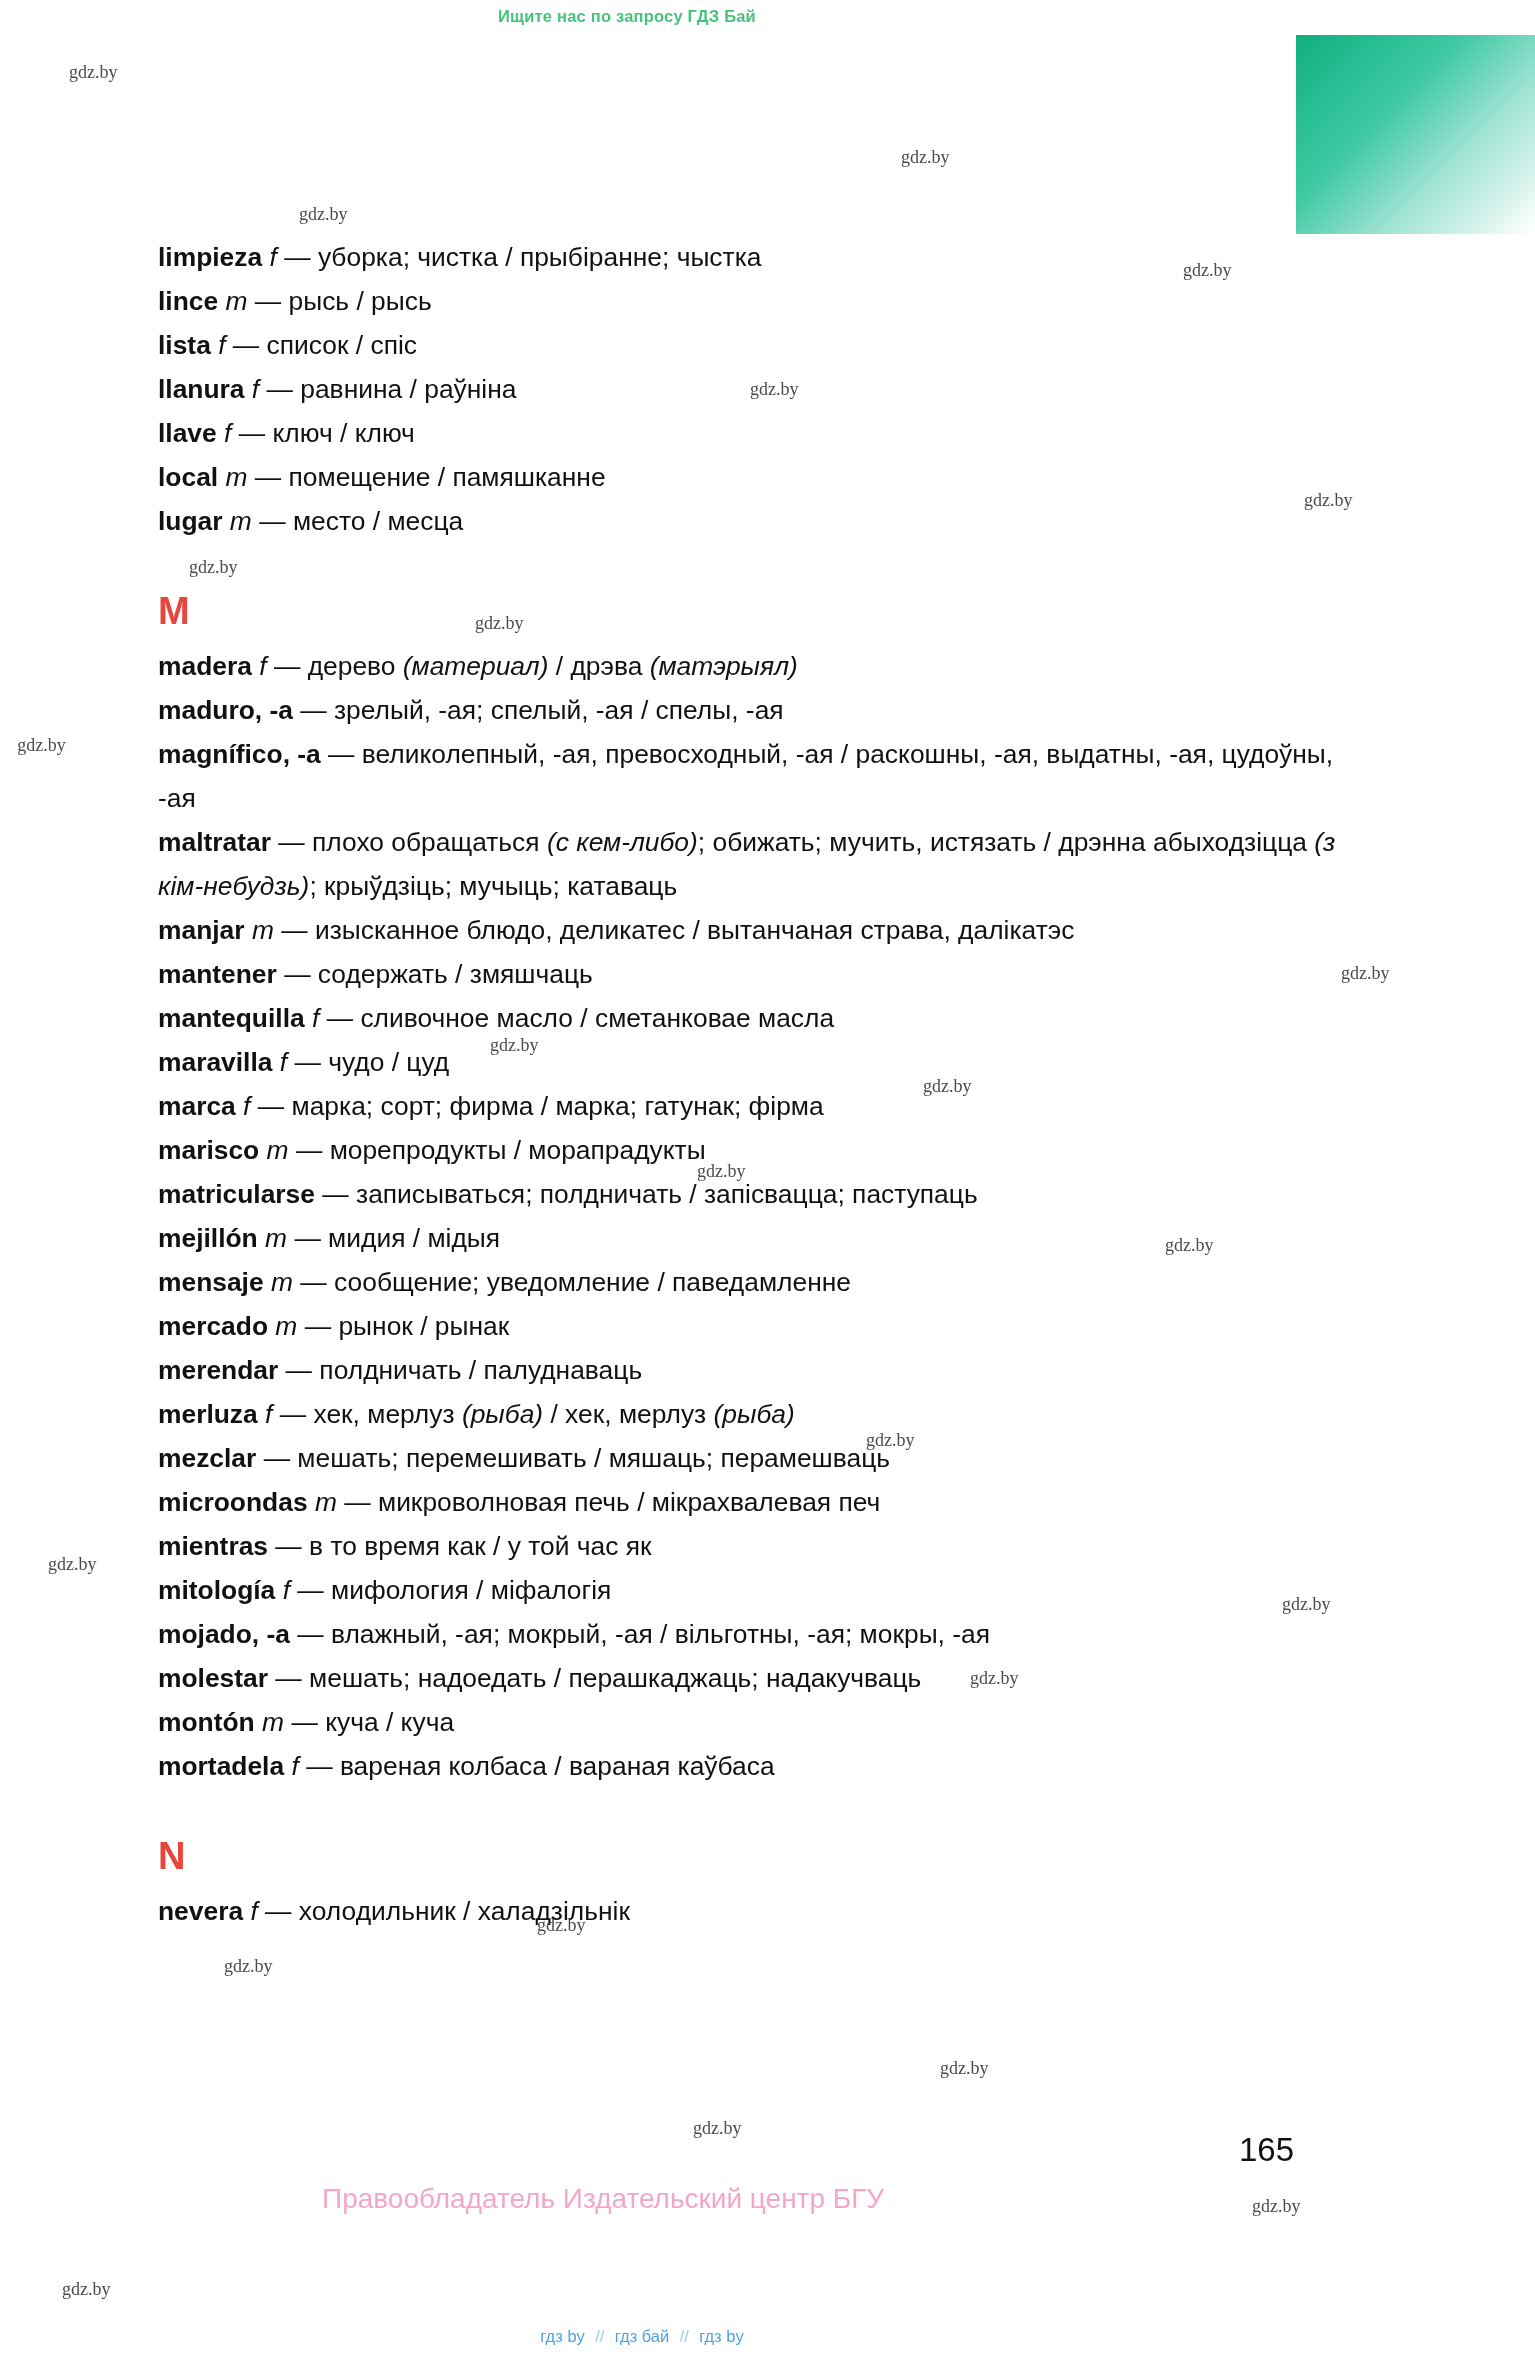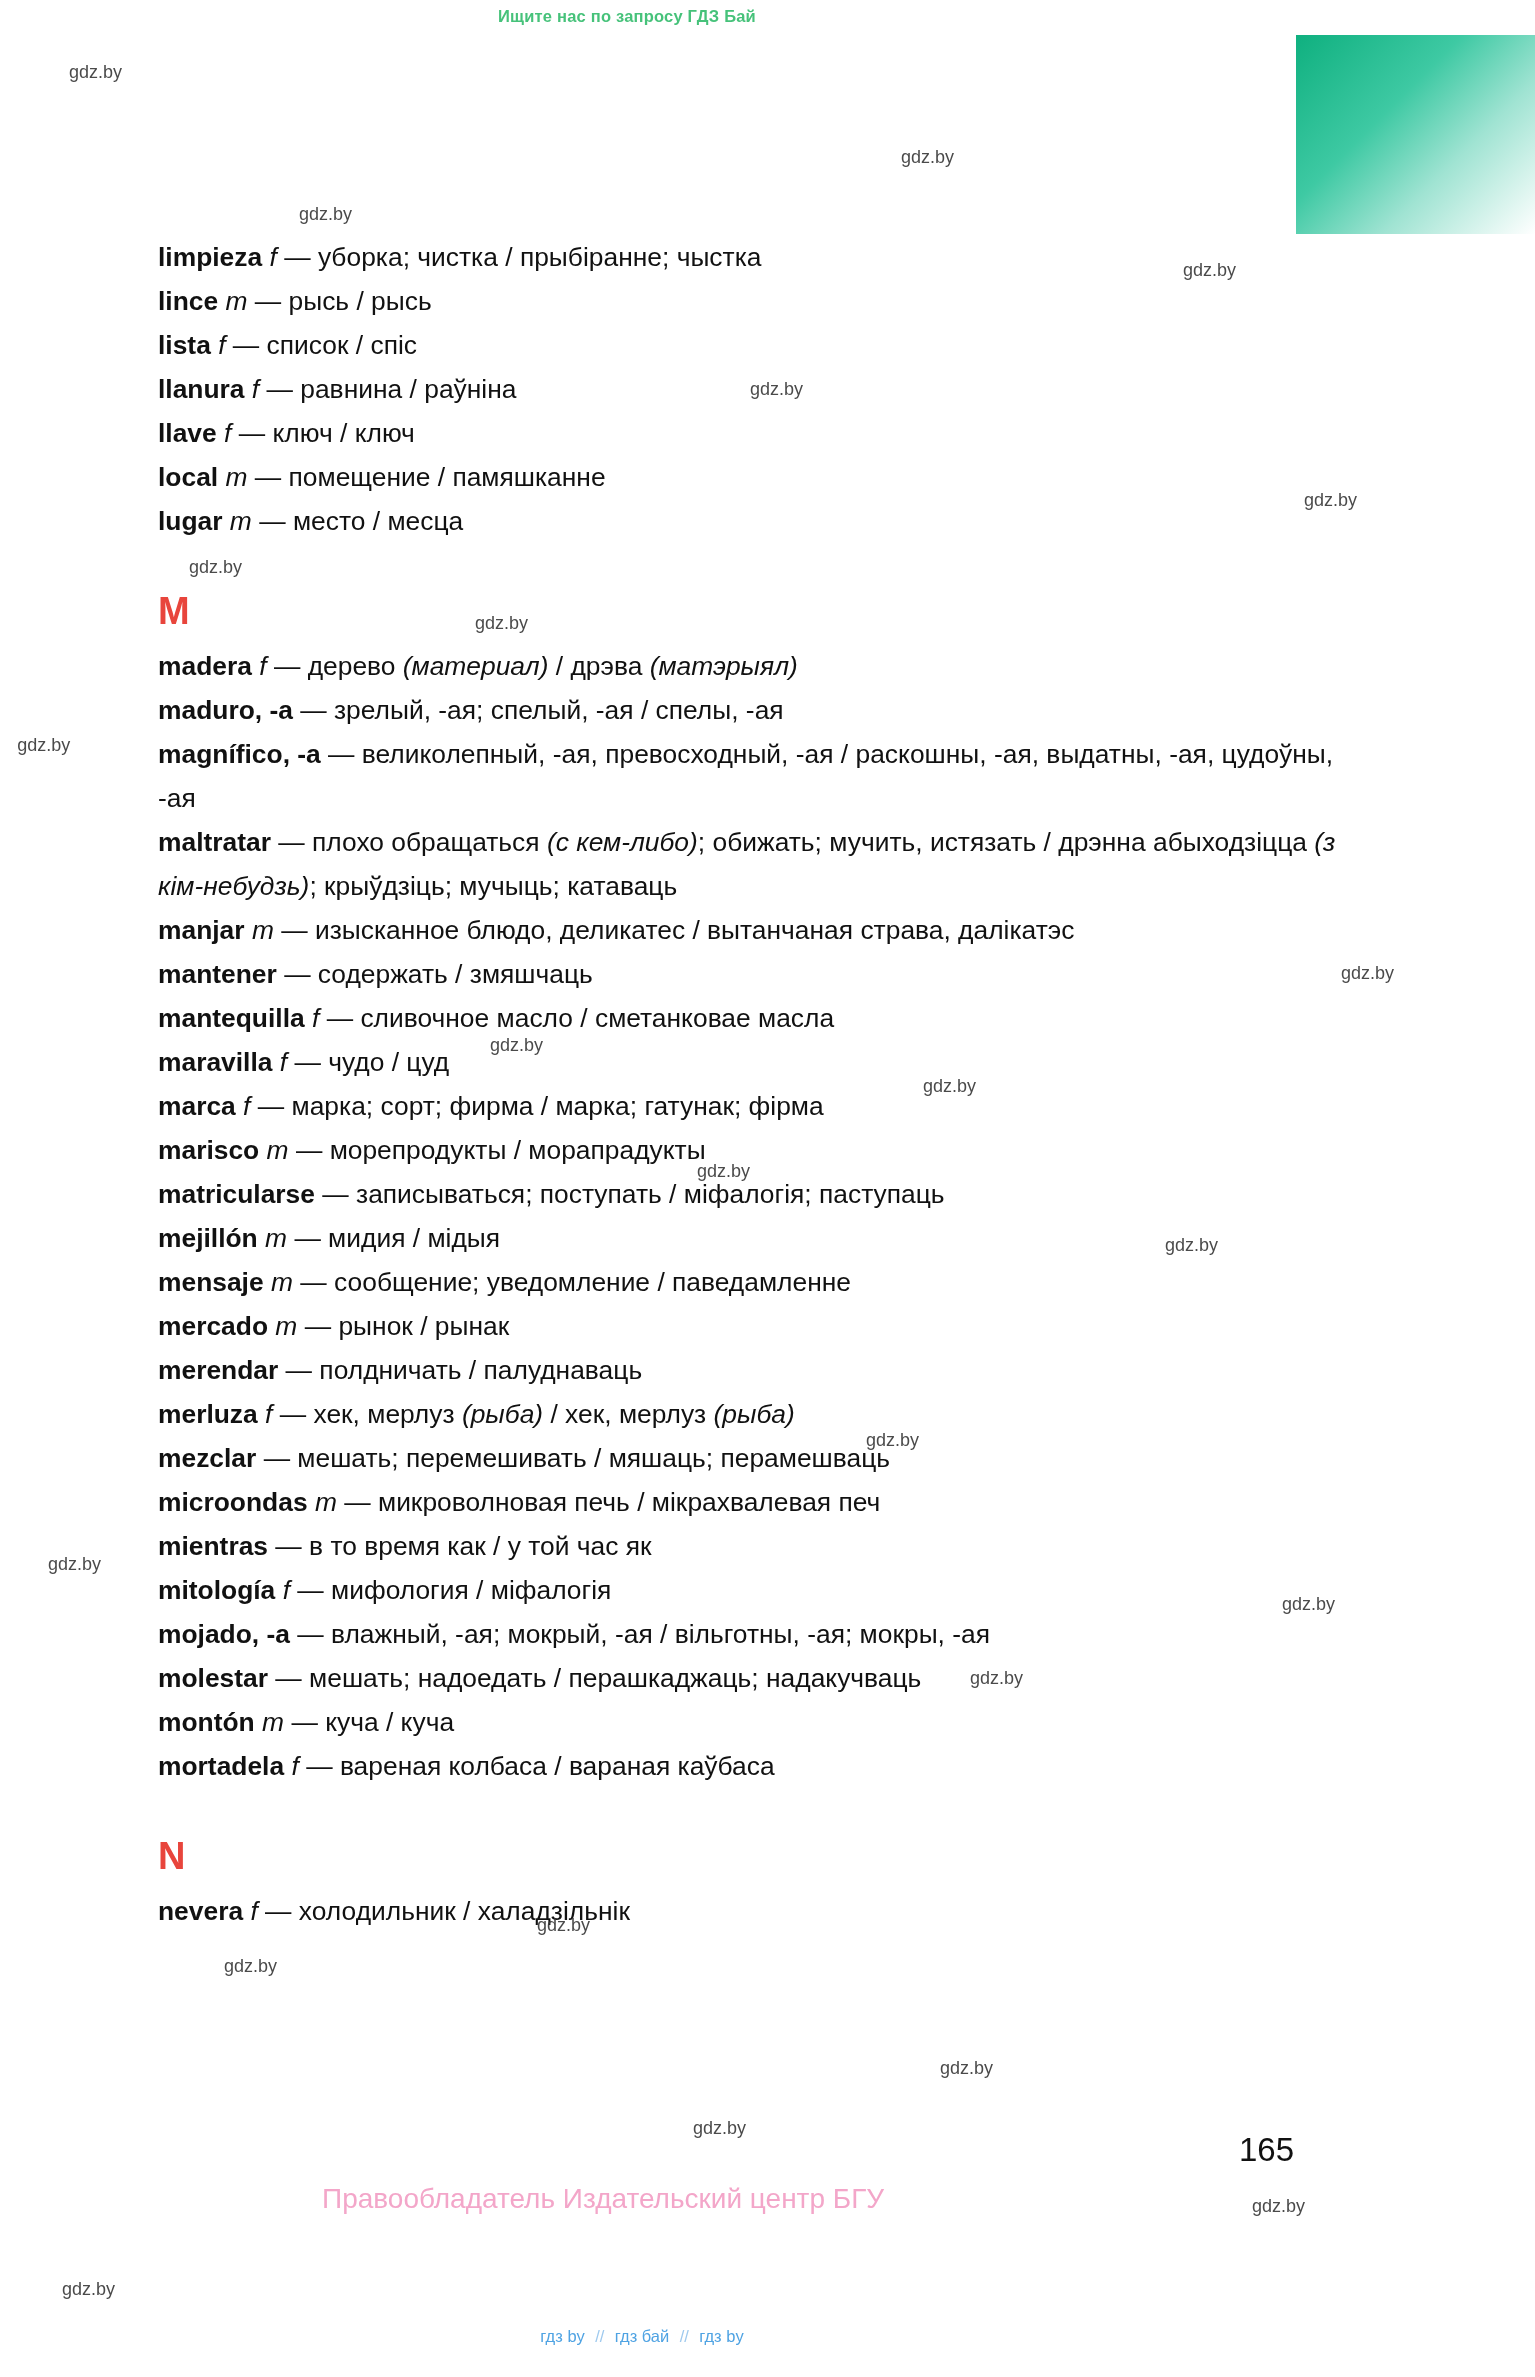--- a/index.html
+++ b/index.html
@@ -75,21 +75,21 @@
     margin-top:42px;
     margin-bottom:7px;
   }
   
   .wm{
     position:absolute;
     font-size:18px;
     color:#3b3b3b;
     opacity:.92;
     white-space:nowrap;
-    font-family:Liberation Sans, sans-serif;
+    font-family:Liberation Serif, serif;
   }
 </style>
 </head>
 <body>
 
 <div class="page">
 
   <div id="top-banner">Ищите нас по запросу ГДЗ Бай</div>
 
   <div id="green-box"></div>
@@ -106,21 +106,21 @@
       <div class="entry"><span class="hw">madera</span><span class="g"> f</span><span> — </span><span>дерево </span><span class="it">(материал)</span><span> / дрэва </span><span class="it">(матэрыял)</span></div>
       <div class="entry"><span class="hw">maduro, -a</span><span> — </span><span>зрелый, -ая; спелый, -ая / спелы, -ая</span></div>
       <div class="entry"><span class="hw">magnífico, -a</span><span> — </span><span>великолепный, -ая, превосходный, -ая / раскошны, -ая, выдатны, -ая, цудоўны, -ая</span></div>
       <div class="entry"><span class="hw">maltratar</span><span> — </span><span>плохо обращаться </span><span class="it">(с кем-либо)</span><span>; обижать; мучить, истязать / дрэнна абыходзіцца </span><span class="it">(з кім-небудзь)</span><span>; крыўдзіць; мучыць; катаваць</span></div>
       <div class="entry"><span class="hw">manjar</span><span class="g"> m</span><span> — </span><span>изысканное блюдо, деликатес / вытанчаная страва, далікатэс</span></div>
       <div class="entry"><span class="hw">mantener</span><span> — </span><span>содержать / змяшчаць</span></div>
       <div class="entry"><span class="hw">mantequilla</span><span class="g"> f</span><span> — </span><span>сливочное масло / сметанковае масла</span></div>
       <div class="entry"><span class="hw">maravilla</span><span class="g"> f</span><span> — </span><span>чудо / цуд</span></div>
       <div class="entry"><span class="hw">marca</span><span class="g"> f</span><span> — </span><span>марка; сорт; фирма / марка; гатунак; фірма</span></div>
       <div class="entry"><span class="hw">marisco</span><span class="g"> m</span><span> — </span><span>морепродукты / морапрадукты</span></div>
-      <div class="entry"><span class="hw">matricularse</span><span> — </span><span>записываться; поступать / міфалогія; паступаць</span></div>
+      <div class="entry"><span class="hw">matricularse</span><span> — </span><span>записываться; полдничать / запісвацца; паступаць</span></div>
       <div class="entry"><span class="hw">mejillón</span><span class="g"> m</span><span> — </span><span>мидия / мідыя</span></div>
       <div class="entry"><span class="hw">mensaje</span><span class="g"> m</span><span> — </span><span>сообщение; уведомление / паведамленне</span></div>
       <div class="entry"><span class="hw">mercado</span><span class="g"> m</span><span> — </span><span>рынок / рынак</span></div>
       <div class="entry"><span class="hw">merendar</span><span> — </span><span>полдничать / палуднаваць</span></div>
       <div class="entry"><span class="hw">merluza</span><span class="g"> f</span><span> — </span><span>хек, мерлуз </span><span class="it">(рыба)</span><span> / хек, мерлуз </span><span class="it">(рыба)</span></div>
       <div class="entry"><span class="hw">mezclar</span><span> — </span><span>мешать; перемешивать / мяшаць; перамешваць</span></div>
       <div class="entry"><span class="hw">microondas</span><span class="g"> m</span><span> — </span><span>микроволновая печь / мікрахвалевая печ</span></div>
       <div class="entry"><span class="hw">mientras</span><span> — </span><span>в то время как / у той час як</span></div>
       <div class="entry"><span class="hw">mitología</span><span class="g"> f</span><span> — </span><span>мифология / міфалогія</span></div>
       <div class="entry"><span class="hw">mojado, -a</span><span> — </span><span>влажный, -ая; мокрый, -ая / вільготны, -ая; мокры, -ая</span></div>

